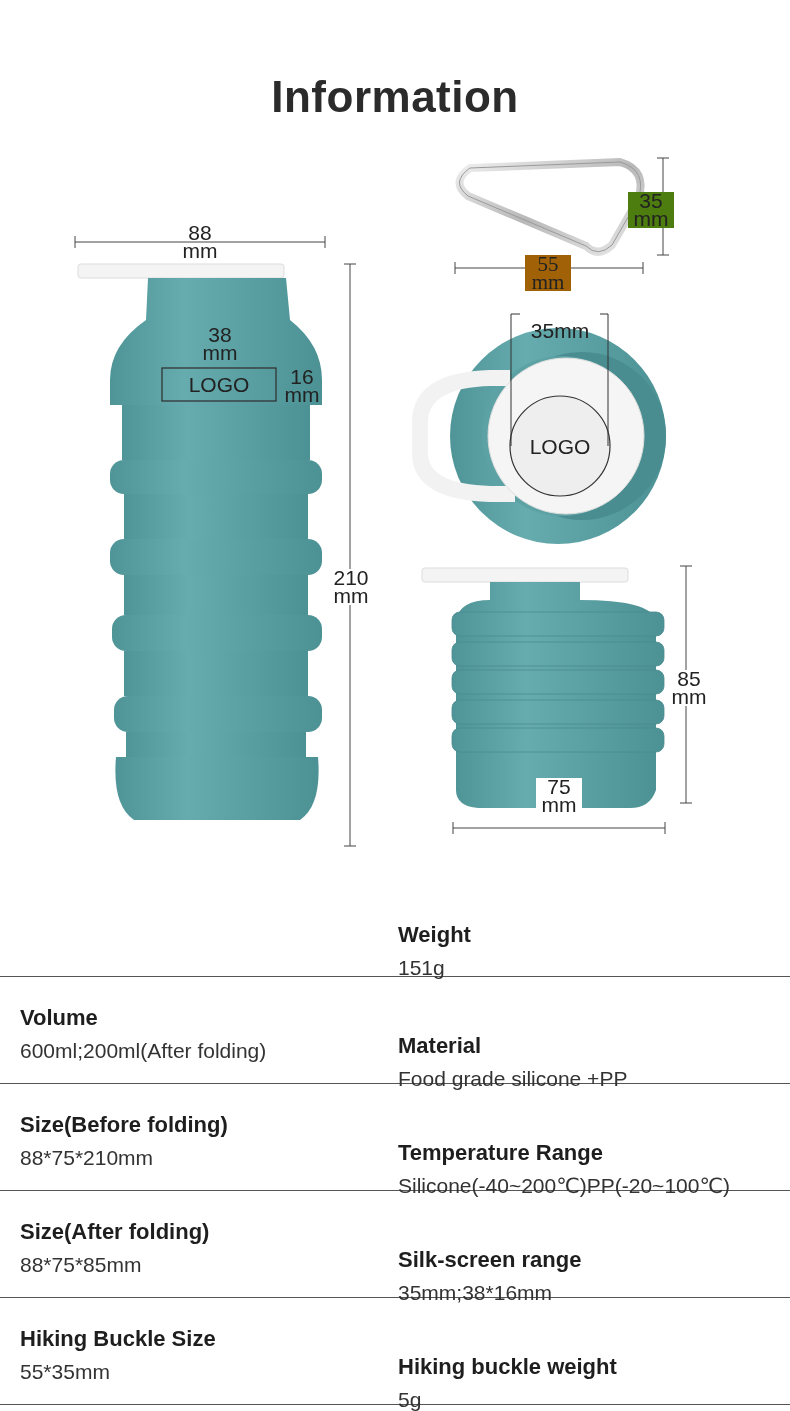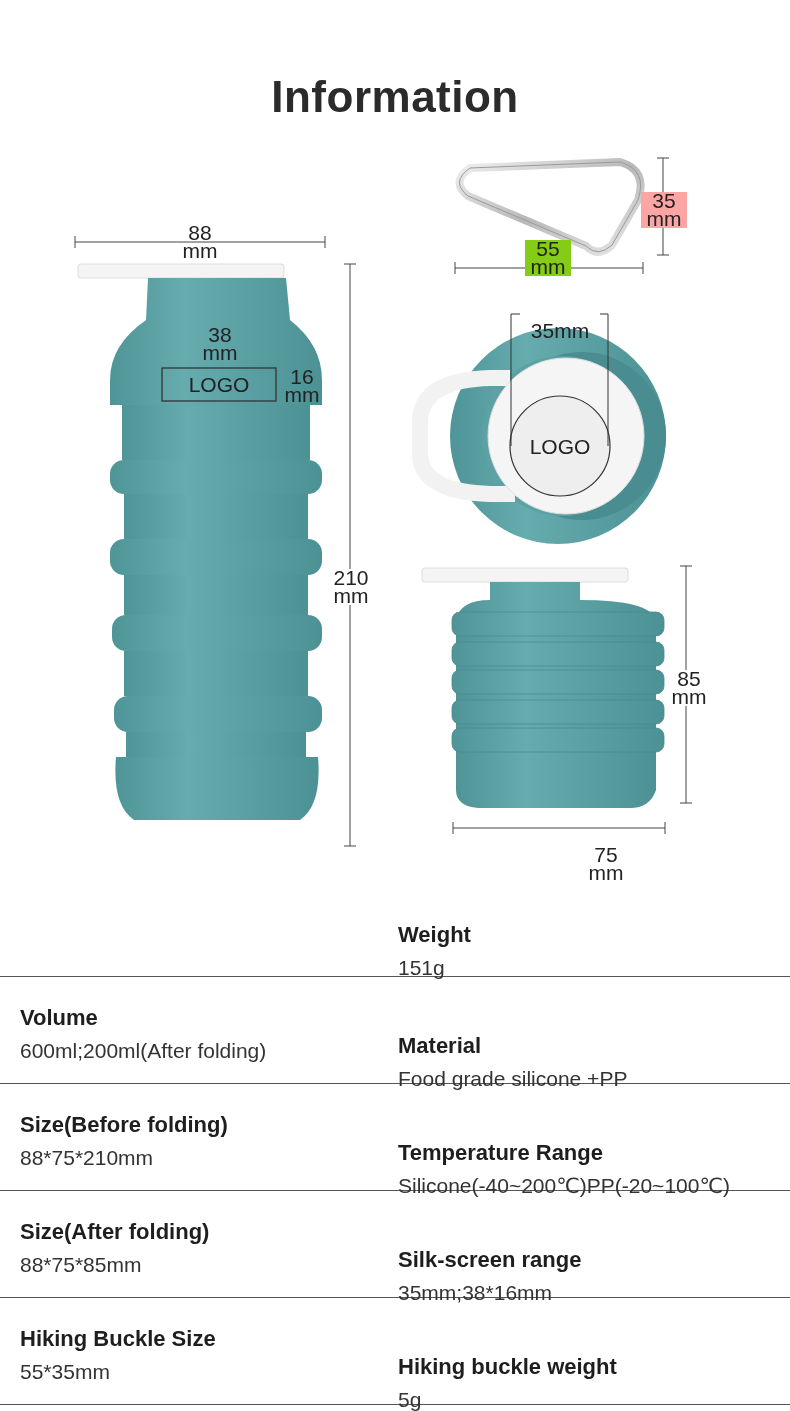--- a/index.html
+++ b/index.html
@@ -122,37 +122,37 @@
 <div class="dim" style="left:162px;top:376px;width:114px;">LOGO</div>
 <div class="dim" style="left:280px;top:368px;width:44px;">
   <div>16</div>
   <div>mm</div>
 </div>
 <div class="dim" style="left:328px;top:569px;width:46px;background:#fff;">
   <div>210</div>
   <div>mm</div>
 </div>
 
-<div class="dim" style="left:641px;top:192px;width:46px;background:#fca5a5;">
+<div class="dim" style="left:628px;top:192px;width:46px;background:#4d7c0f;">
   <div>35</div>
   <div>mm</div>
 </div>
-<div class="dim" style="left:525px;top:240px;width:46px;background:#84cc16;">
+<div class="dim" style="left:525px;top:255px;width:46px;background:#a16207;font-family:Liberation Serif, serif;">
   <div>55</div>
   <div>mm</div>
 </div>
 
 <div class="dim" style="left:520px;top:322px;width:80px;">35mm</div>
 <div class="dim" style="left:510px;top:438px;width:100px;">LOGO</div>
 
 <div class="dim" style="left:666px;top:670px;width:46px;background:#fff;">
   <div>85</div>
   <div>mm</div>
 </div>
-<div class="dim" style="left:536px;top:846px;width:46px;background:#fff;margin-left:47px;">
+<div class="dim" style="left:536px;top:778px;width:46px;background:#fff;">
   <div>75</div>
   <div>mm</div>
 </div>
 
 <div class="specs">
   <div class="row">
     <div class="cell right" style="top:24px;">
       <div class="lbl">Weight</div>
       <div class="val">151g</div>
     </div>

